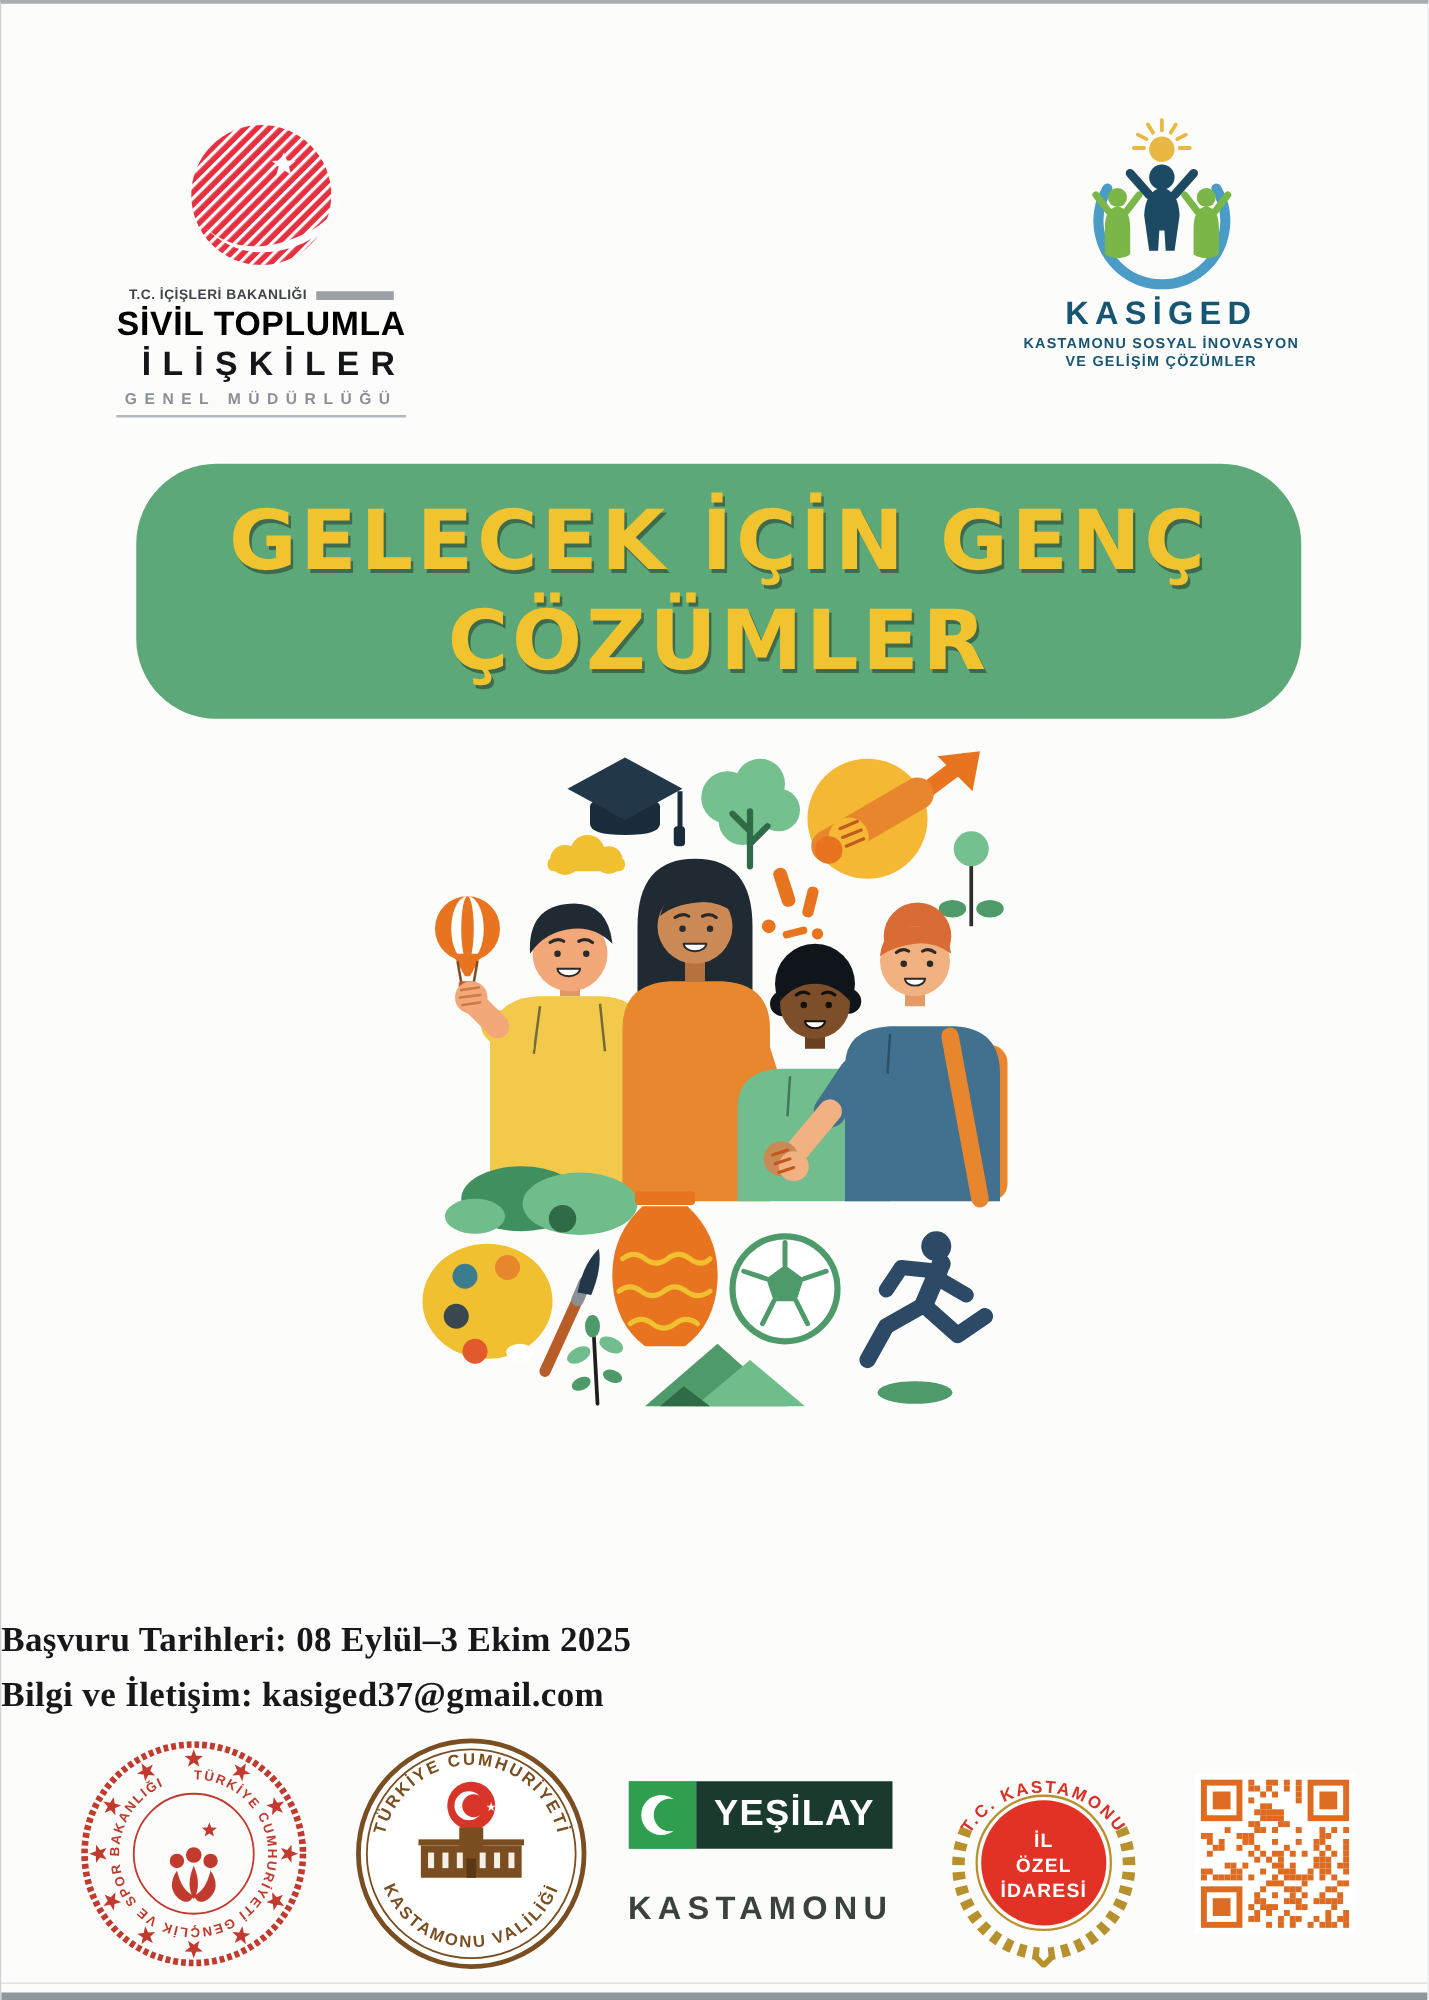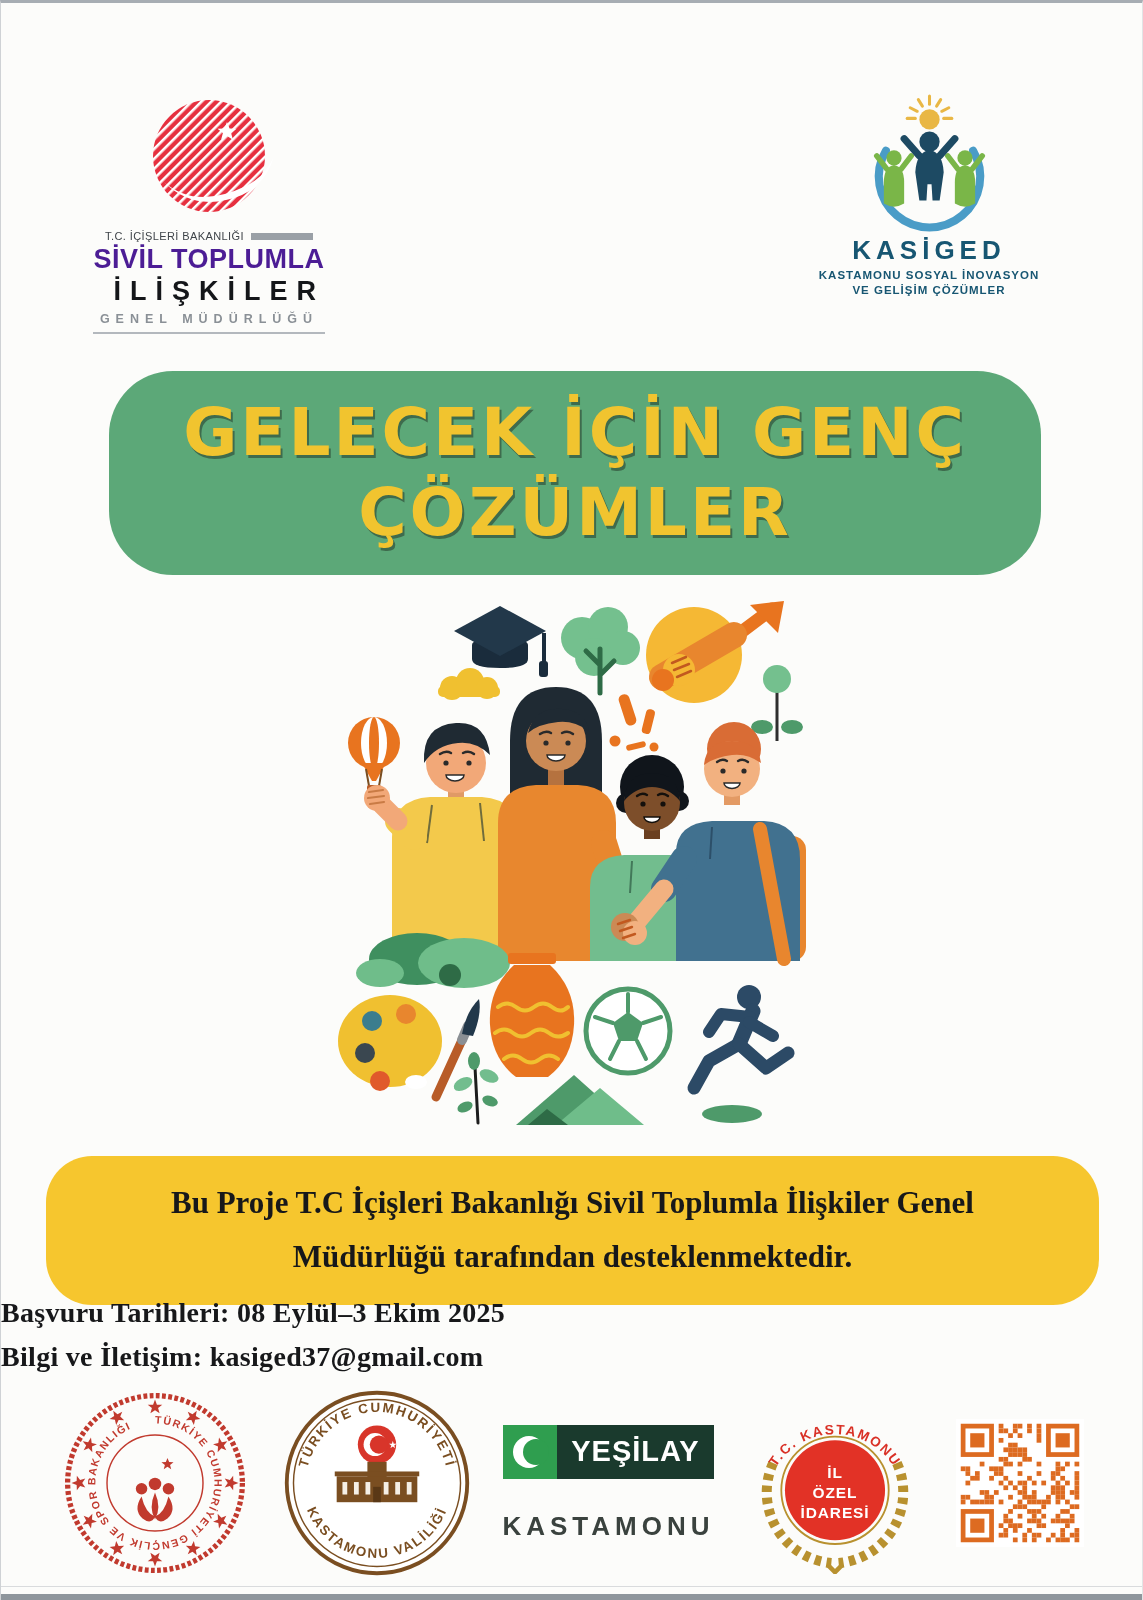--- a/index.html
+++ b/index.html
@@ -9,23 +9,23 @@
     font-family:"Liberation Sans","DejaVu Sans",sans-serif;
     border-top:3px solid #a7adb3;border-left:1px solid #cfd2d5;border-right:1px solid #e2e4e6;
   }
   .poster::after{content:"";position:absolute;left:0;right:0;bottom:0;height:6px;background:#8f969c;}
   .poster::before{content:"";position:absolute;left:0;right:0;bottom:13px;height:1px;background:#d9dbdd;}
 
   
   .ministry{position:absolute;left:92px;top:95px;width:232px;text-align:center;}
   .ministry svg{display:block;margin:0 auto;}
   .m-line1{display:flex;align-items:center;justify-content:center;gap:7px;margin-top:10px;
-    font-size:11px;font-weight:400;color:#3f4449;letter-spacing:.4px;}
+    font-size:11px;font-weight:700;color:#3f4449;letter-spacing:.4px;}
   .m-bar{display:inline-block;width:62px;height:7px;background:#9aa0a6;}
-  .m-line2{font-size:27px;font-weight:800;color:#4c1d95;letter-spacing:.5px;margin-top:2px;}
+  .m-line2{font-size:27px;font-weight:800;color:#000000;letter-spacing:.5px;margin-top:2px;}
   .m-line3{font-size:27px;font-weight:800;color:#141619;letter-spacing:9px;margin-top:1px;text-align:right;}
   .m-line4{font-size:12.5px;font-weight:700;color:#8a9096;letter-spacing:6px;margin-top:5px;
     padding-bottom:6px;border-bottom:2px solid #b3b8bd;}
 
   .kasiged{position:absolute;right:78px;top:88px;width:270px;text-align:center;}
   .kasiged svg{display:block;margin:0 auto;}
   .k-name{font-size:26px;font-weight:700;color:var(--kasiged-navy,#175672);letter-spacing:5px;margin-top:2px;}
   .k-sub{font-size:11.5px;font-weight:700;color:var(--kasiged-navy,#175672);letter-spacing:1px;margin-top:3px;}
 
   
@@ -347,23 +347,20 @@
       </g>
 
       <g>
         <path d="M184,534 L242,484 L298,534 Z" fill="#4e9a6a"></path>
         <path d="M224,534 L268,497 L312,534 Z" fill="#6fbd8a"></path>
         <path d="M196,534 L215,518 L236,534 Z" fill="#2e6b46"></path>
       </g>
     </svg>
   </div>
 
-  <div class="support-banner">
-    <p class="support-text">Bu Proje T.C İçişleri Bakanlığı Sivil Toplumla İlişkiler Genel Müdürlüğü tarafından desteklenmektedir.</p>
-  </div>
 
   <div class="contact">
     <p>Başvuru Tarihleri: 08 Eylül–3 Ekim 2025</p>
     <p>Bilgi ve İletişim: kasiged37@gmail.com</p>
   </div>
 
   <div class="footer-logos">
 
     <svg width="192" height="192" viewBox="0 0 200 200">
       <defs>

